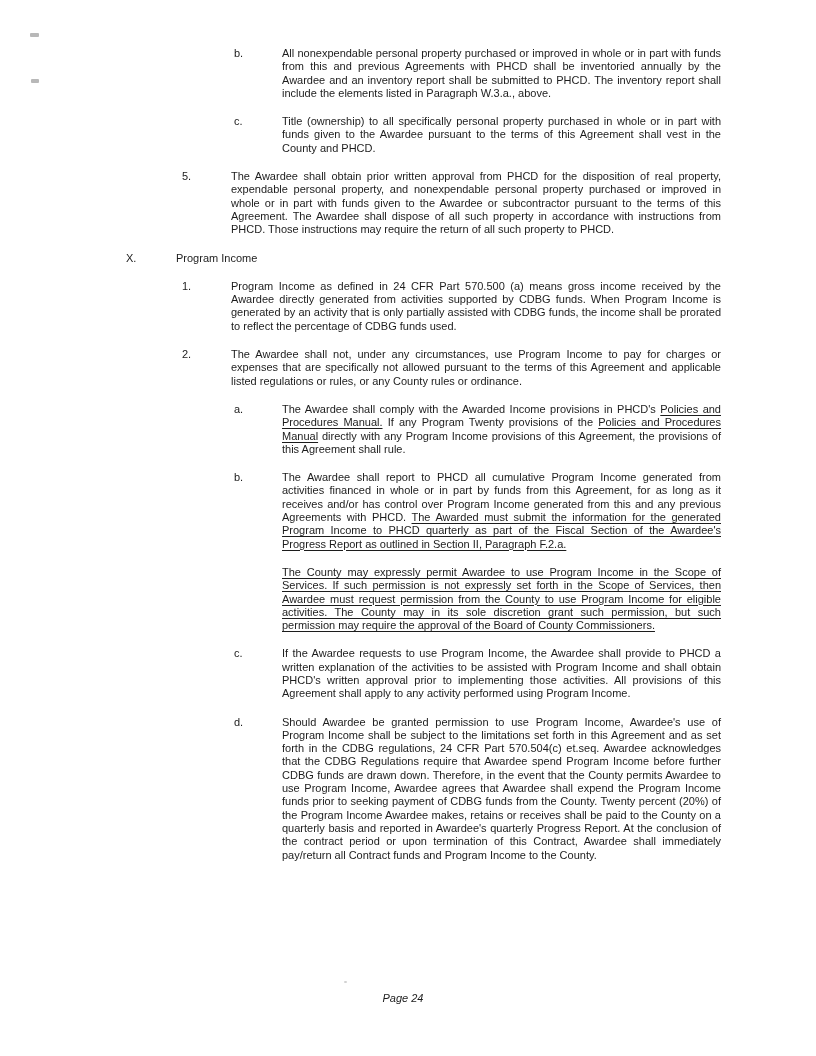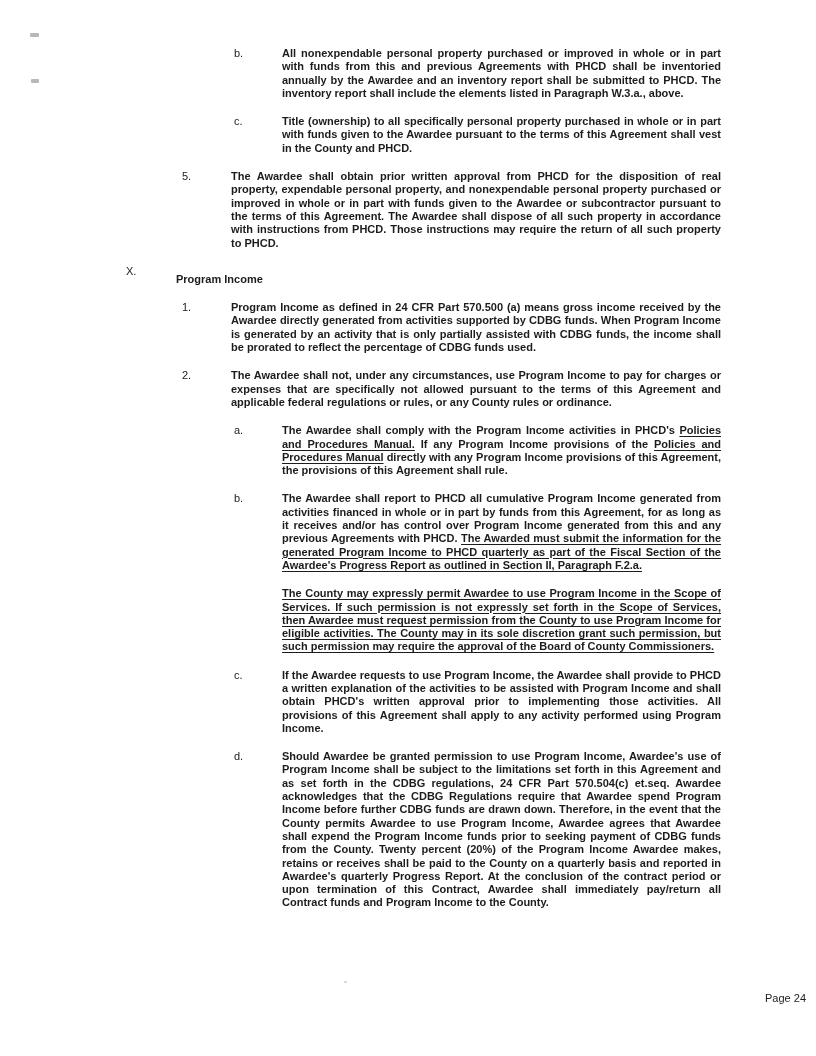--- a/index.html
+++ b/index.html
@@ -32,34 +32,34 @@
   .l1 > .lbl { width: 50px; }
   .l2 { margin-left: 182px; }
   .l2 > .lbl { width: 49px; }
   .l3 { margin-left: 234px; }
   .l3 > .lbl { width: 48px; }
   .lbl { flex: none; }
   .txt {
     flex: 1;
     margin: 0;
     text-align: justify;
-    font-weight: bold;
   }
-  .heading .txt { text-align: left; margin-top: 8px; }
+  .heading .txt { text-align: left; }
   .u {
     text-decoration: underline;
     text-underline-offset: 1.5px;
   }
   .footer {
     position: absolute;
     top: 992px;
     left: 0;
     width: 806px;
-    text-align: right;
+    text-align: center;
     color: #1c1c1c;
+    font-style: italic;
   }
   .smudge {
     position: absolute;
     background: #7e7e7e;
     opacity: 0.55;
     border-radius: 1px;
   }
   .smudge-1 { left: 30px; top: 33px; width: 9px;  height: 4px; }
   .smudge-2 { left: 31px; top: 79px; width: 8px;  height: 4px; }
   .smudge-3 { left: 344px; top: 981px; width: 3px; height: 2px; opacity: 0.35; }
@@ -93,26 +93,26 @@
     <p class="txt"><span>Program Income</span></p>
   </div>
 
   <div class="block l2">
     <span class="lbl">1.</span>
     <p class="txt"><span>Program Income as defined in 24 CFR Part 570.500 (a) means gross income received by the Awardee directly generated from activities supported by CDBG funds. When Program Income is generated by an activity that is only partially assisted with CDBG funds, the income shall be prorated to reflect the percentage of CDBG funds used.</span></p>
   </div>
 
   <div class="block l2">
     <span class="lbl">2.</span>
-    <p class="txt"><span>The Awardee shall not, under any circumstances, use Program Income to pay for charges or expenses that are specifically not allowed pursuant to the terms of this Agreement and applicable federal regulations or rules, or any County rules or ordinance.</span></p>
+    <p class="txt"><span>The Awardee shall not, under any circumstances, use Program Income to pay for charges or expenses that are specifically not allowed pursuant to the terms of this Agreement and applicable listed regulations or rules, or any County rules or ordinance.</span></p>
   </div>
 
   <div class="block l3">
     <span class="lbl">a.</span>
-    <p class="txt"><span>The Awardee shall comply with the Program Income activities in PHCD's </span><span class="u">Policies and Procedures Manual.</span><span> If any Program Income provisions of the </span><span class="u">Policies and Procedures Manual</span><span> directly with any Program Income provisions of this Agreement, the provisions of this Agreement shall rule.</span></p>
+    <p class="txt"><span>The Awardee shall comply with the Awarded Income provisions in PHCD's </span><span class="u">Policies and Procedures Manual.</span><span> If any Program Twenty provisions of the </span><span class="u">Policies and Procedures Manual</span><span> directly with any Program Income provisions of this Agreement, the provisions of this Agreement shall rule.</span></p>
   </div>
 
   <div class="block l3">
     <span class="lbl">b.</span>
     <p class="txt"><span>The Awardee shall report to PHCD all cumulative Program Income generated from activities financed in whole or in part by funds from this Agreement, for as long as it receives and/or has control over Program Income generated from this and any previous Agreements with PHCD. </span><span class="u">The Awarded must submit the information for the generated Program Income to PHCD quarterly as part of the Fiscal Section of the Awardee's Progress Report as outlined in Section II, Paragraph F.2.a.</span></p>
   </div>
 
   <div class="block l3">
     <span class="lbl"></span>
     <p class="txt"><span class="u">The County may expressly permit Awardee to use Program Income in the Scope of Services. If such permission is not expressly set forth in the Scope of Services, then Awardee must request permission from the County to use Program Income for eligible activities. The County may in its sole discretion grant such permission, but such permission may require the approval of the Board of County Commissioners.</span></p>

